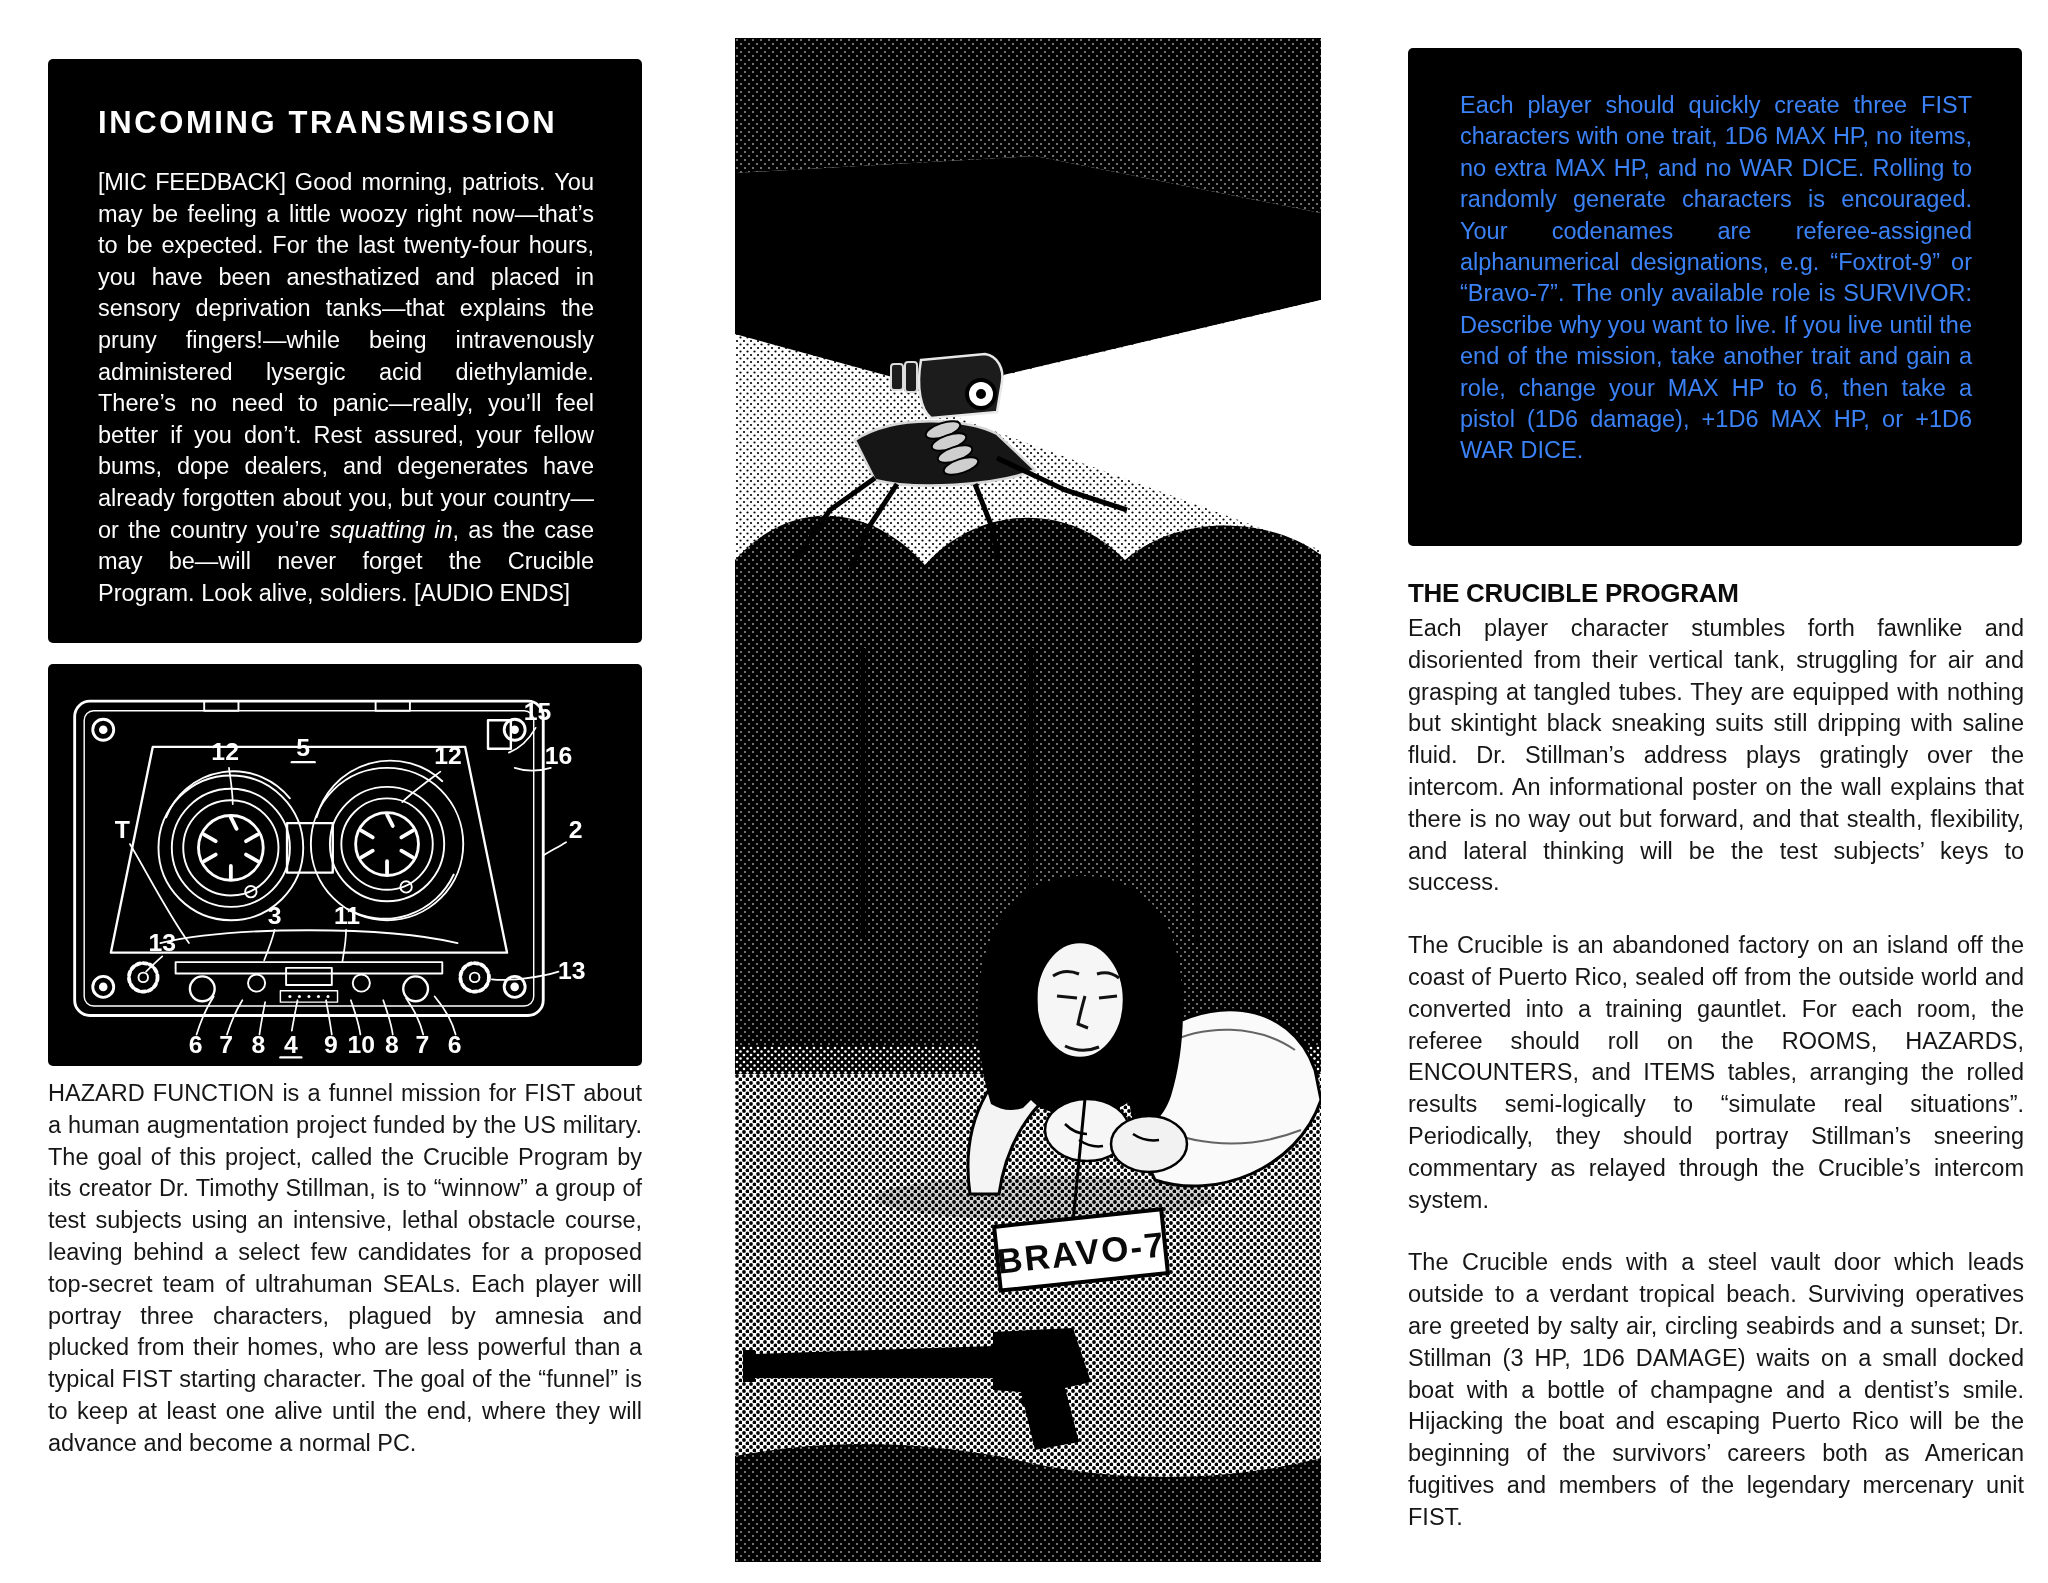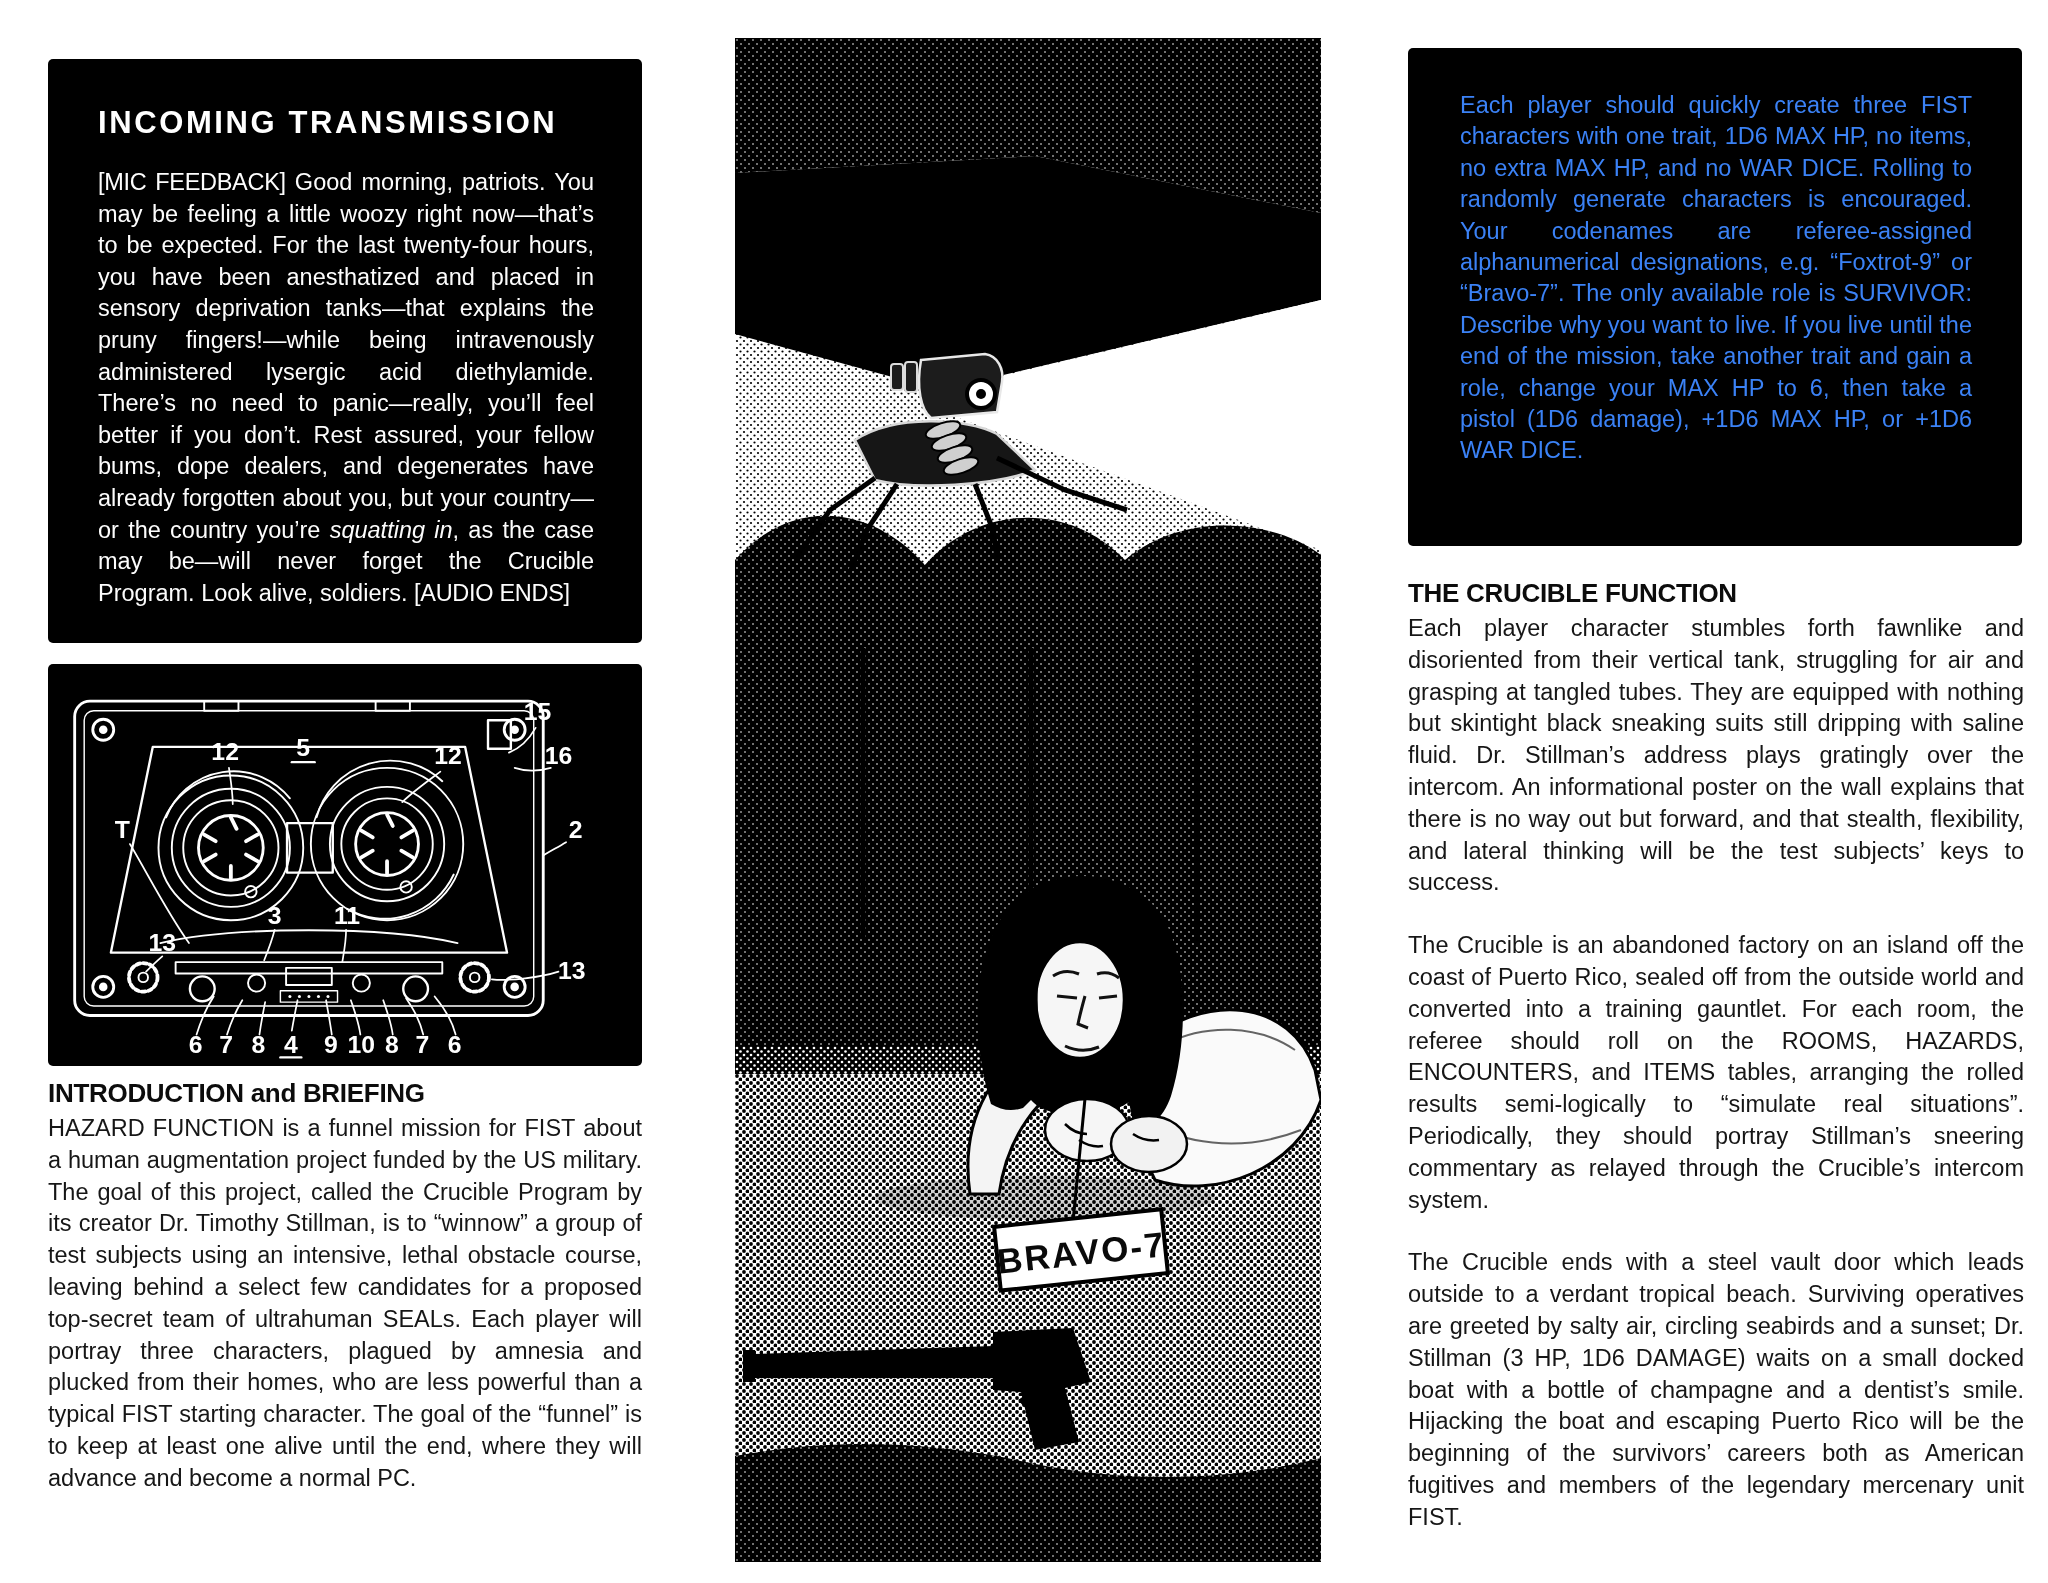--- a/index.html
+++ b/index.html
@@ -140,21 +140,20 @@
         <text class="co" x="283" y="407">9</text>
         <text class="co" x="315" y="407">10</text>
         <text class="co" x="347" y="407">8</text>
         <text class="co" x="379" y="407">7</text>
         <text class="co" x="413" y="407">6</text>
       </g>
     </svg>
   </div>
 
   <div class="col intro">
-    <h2 class="sec-h">INTRODUCTION and BRIEFING</h2>
     <p class="sec-p">HAZARD FUNCTION is a funnel mission for FIST about a human augmentation project funded by the US military. The goal of this project, called the Crucible Program by its creator Dr. Timothy Stillman, is to “winnow” a group of test subjects using an intensive, lethal obstacle course, leaving behind a select few candidates for a proposed top-secret team of ultrahuman SEALs. Each player will portray three characters, plagued by amnesia and plucked from their homes, who are less powerful than a typical FIST starting character. The goal of the “funnel” is to keep at least one alive until the end, where they will advance and become a normal PC.</p>
   </div>
 
   <div class="col art">
     <svg width="586" height="1524" viewBox="0 0 586 1524">
       <defs>
         <pattern id="htL" width="7" height="7" patternUnits="userSpaceOnUse">
           <rect width="7" height="7" fill="#fff"></rect>
           <circle cx="2" cy="2" r="1.1" fill="#000"></circle>
             <circle cx="5.5" cy="5.5" r="1.1" fill="#000"></circle>
@@ -263,19 +262,19 @@
 
       <path d="M0,1418 C120,1396 220,1408 300,1426 C400,1446 500,1442 586,1420 L586,1524 L0,1524 Z" fill="url(#htVD)"></path>
     </svg>
   </div>
 
   <div class="col blackbox cc-box">
     <p class="cc-p">Each player should quickly create three FIST characters with one trait, 1D6 MAX HP, no items, no extra MAX HP, and no WAR DICE. Rolling to randomly generate characters is encouraged. Your codenames are referee-assigned alphanumerical designations, e.g. “Foxtrot-9” or “Bravo-7”. The only available role is SURVIVOR: Describe why you want to live. If you live until the end of the mission, take another trait and gain a role, change your MAX HP to 6, then take a pistol (1D6 damage), +1D6 MAX HP, or +1D6 WAR DICE.</p>
   </div>
 
   <div class="col cru">
-    <h2 class="sec-h">THE CRUCIBLE FUNCTION</h2>
+    <h2 class="sec-h">THE CRUCIBLE PROGRAM</h2>
     <p class="sec-p">Each player character stumbles forth fawnlike and disoriented from their vertical tank, struggling for air and grasping at tangled tubes. They are equipped with nothing but skintight black sneaking suits still dripping with saline fluid. Dr. Stillman’s address plays gratingly over the intercom. An informational poster on the wall explains that there is no way out but forward, and that stealth, flexibility, and lateral thinking will be the test subjects’ keys to success.</p>
     <p class="sec-p">The Crucible is an abandoned factory on an island off the coast of Puerto Rico, sealed off from the outside world and converted into a training gauntlet. For each room, the referee should roll on the ROOMS, HAZARDS, ENCOUNTERS, and ITEMS tables, arranging the rolled results semi-logically to “simulate real situations”. Periodically, they should portray Stillman’s sneering commentary as relayed through the Crucible’s intercom system.</p>
     <p class="sec-p">The Crucible ends with a steel vault door which leads outside to a verdant tropical beach. Surviving operatives are greeted by salty air, circling seabirds and a sunset; Dr. Stillman (3 HP, 1D6 DAMAGE) waits on a small docked boat with a bottle of champagne and a dentist’s smile. Hijacking the boat and escaping Puerto Rico will be the beginning of the survivors’ careers both as American fugitives and members of the legendary mercenary unit FIST.</p>
   </div>
 
 </div>
 
 </body></html>

